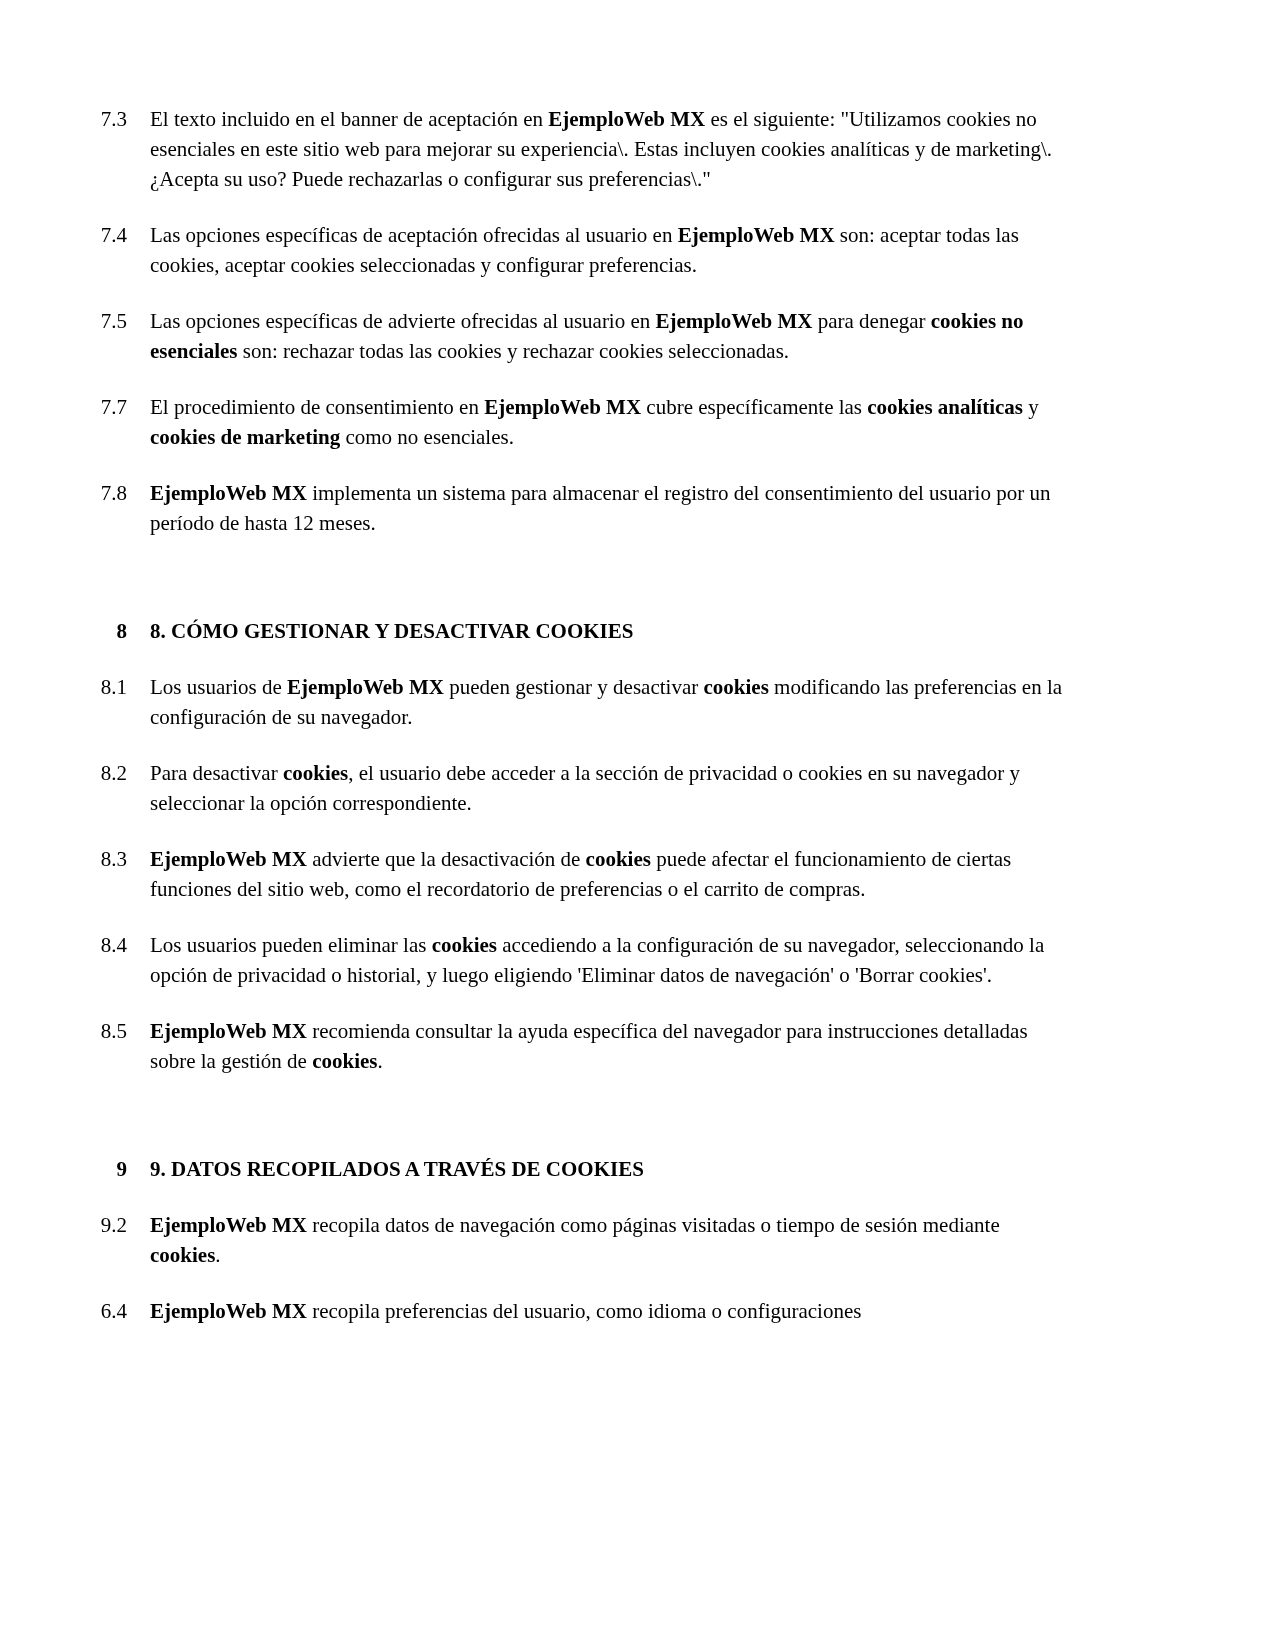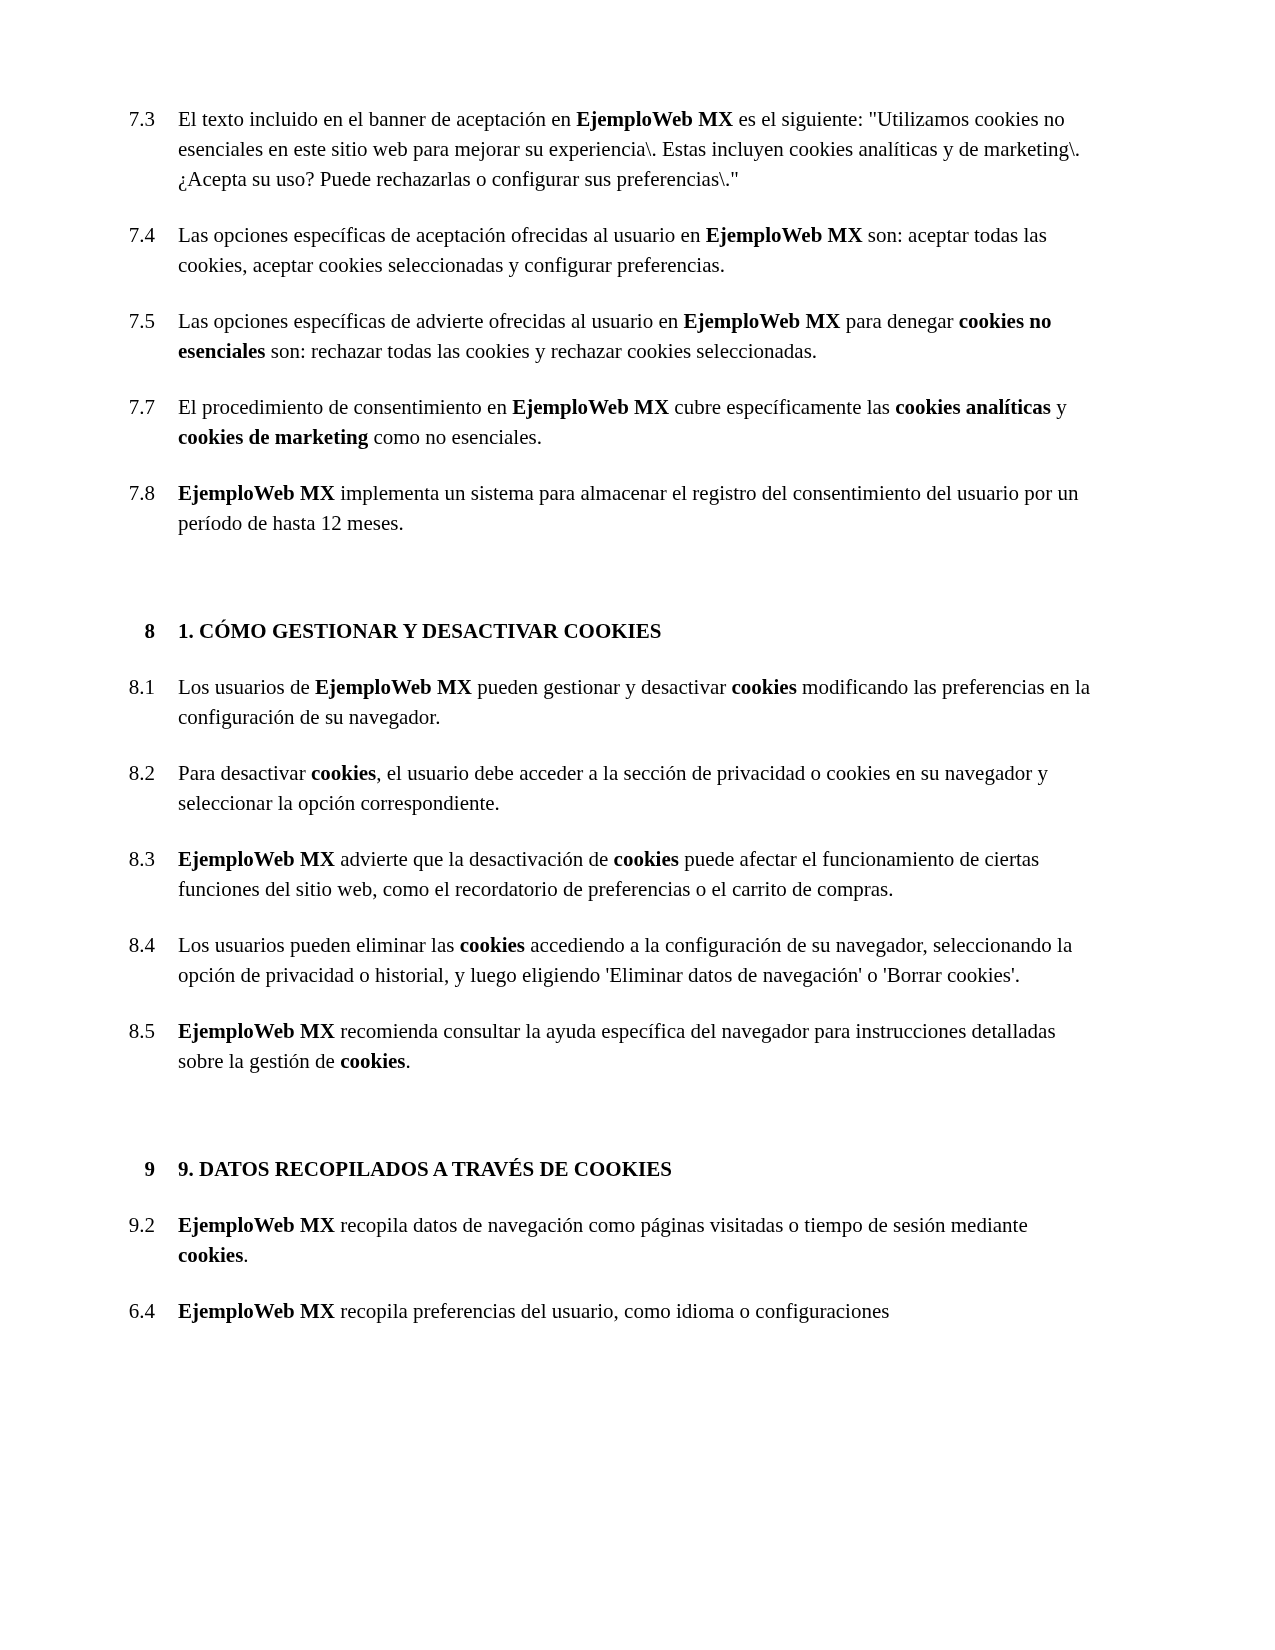--- a/index.html
+++ b/index.html
@@ -9,21 +9,21 @@
   }
   body {
     width: 1275px;
     height: 1650px;
     color: #000000;
     font-family: "Liberation Serif", "DejaVu Serif", serif;
     overflow: hidden;
   }
   .doc {
     padding-top: 104px;
-    padding-left: 118px;
+    padding-left: 90px;
     padding-right: 144px;
     box-sizing: border-box;
   }
   .row {
     display: flex;
     align-items: flex-start;
     font-size: 21px;
     line-height: 30px;
     margin-bottom: 26px;
   }
@@ -66,21 +66,21 @@
     <div class="row">
       <div class="num">7.7</div>
       <div class="txt"><span class="seg">El procedimiento de consentimiento en </span><span class="seg b">EjemploWeb MX</span><span class="seg"> cubre específicamente las </span><span class="seg b">cookies analíticas</span><span class="seg"> y </span><span class="seg b">cookies de marketing</span><span class="seg"> como no esenciales.</span></div>
     </div>
     <div class="row">
       <div class="num">7.8</div>
       <div class="txt"><span class="seg b">EjemploWeb MX</span><span class="seg"> implementa un sistema para almacenar el registro del consentimiento del usuario por un período de hasta 12 meses.</span></div>
     </div>
     <div class="row heading">
       <div class="num">8</div>
-      <div class="txt"><span class="seg b">1. CÓMO GESTIONAR Y DESACTIVAR COOKIES</span></div>
+      <div class="txt"><span class="seg b">8. CÓMO GESTIONAR Y DESACTIVAR COOKIES</span></div>
     </div>
     <div class="row">
       <div class="num">8.1</div>
       <div class="txt"><span class="seg">Los usuarios de </span><span class="seg b">EjemploWeb MX</span><span class="seg"> pueden gestionar y desactivar </span><span class="seg b">cookies</span><span class="seg"> modificando las preferencias en la configuración de su navegador.</span></div>
     </div>
     <div class="row">
       <div class="num">8.2</div>
       <div class="txt"><span class="seg">Para desactivar </span><span class="seg b">cookies</span><span class="seg">, el usuario debe acceder a la sección de privacidad o cookies en su navegador y seleccionar la opción correspondiente.</span></div>
     </div>
     <div class="row">

